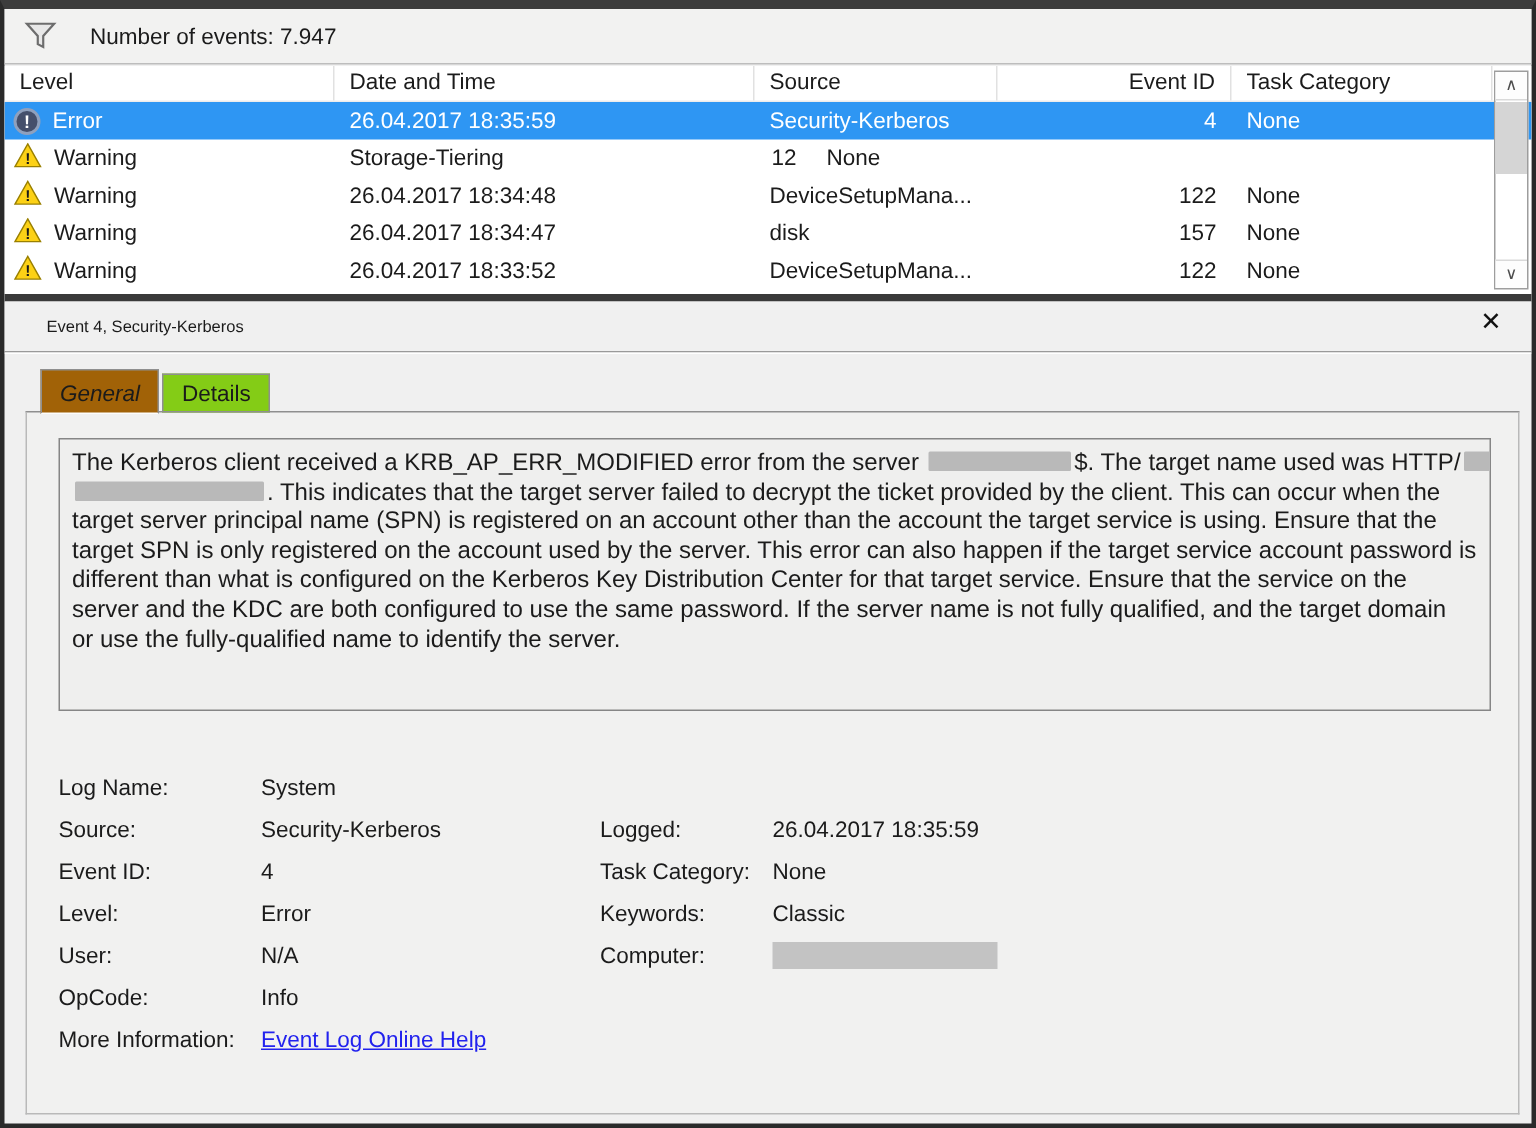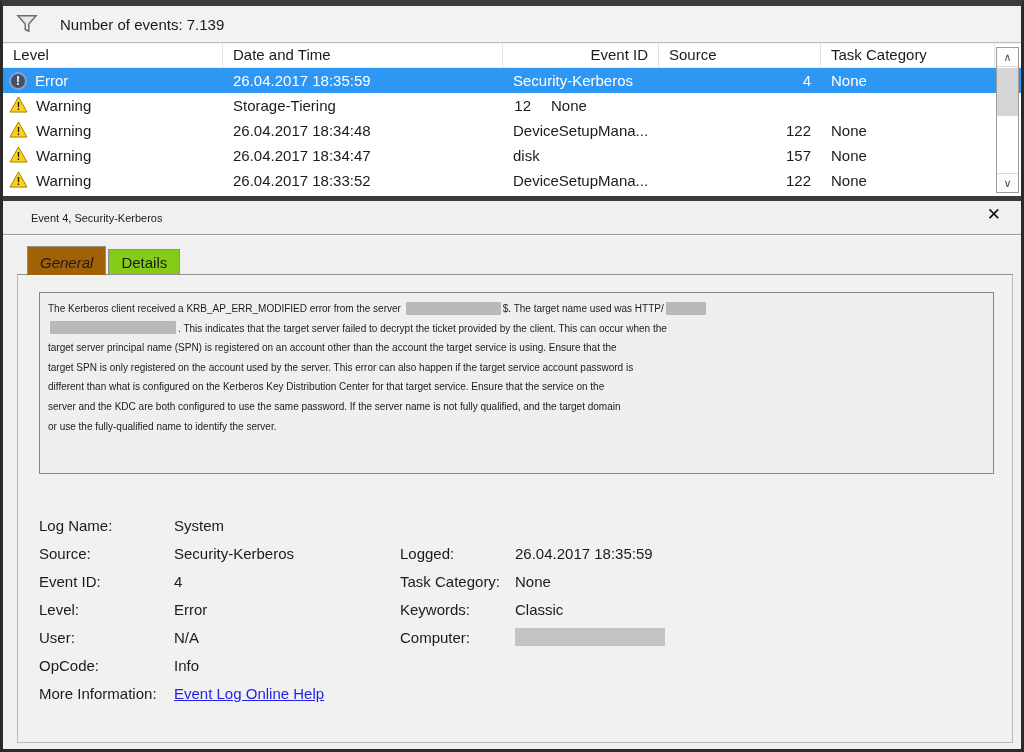--- a/index.html
+++ b/index.html
@@ -59,50 +59,50 @@
   .tab { font-size:15px; color:#1b1b1b; padding:4px 12px 5px 12px; border:1px solid #8f8f8f;
          background:#84cc16; margin-right:2px; height:26px; }
   .tab.active { background:#a16207; height:30px; padding-top:7px; margin-bottom:-1px;
                 border-bottom:1px solid #fdfdfd;font-style:italic; }
 
   .tabpage { position:absolute; left:14px; top:268px; width:996px; height:469px;
              background:#f1f1f0; border:1px solid #9d9d9d; border-color:#8f8f8f #b9b9b9 #b9b9b9 #b9b9b9; }
 
   .descbox { position:absolute; left:21px; top:17px; width:955px; height:182px;
              background:#efefee; border:1px solid #868686; padding:6px 8px; overflow:hidden; }
-  .desc-line { white-space:nowrap; font-size:10px; line-height:19.6px; color:#1b1b1b; }
+  .desc-line { white-space:nowrap; font-size:16px; line-height:19.6px; color:#1b1b1b; }
   .redact { display:inline-block; height:13px; background:#b9b9b9; border-radius:1px;
             vertical-align:middle; margin:0 2px 2px 2px; }
 
   .fields { position:absolute; left:21px; top:236px; width:960px; }
   .frow { position:absolute; height:28px; display:flex; align-items:center; font-size:15px; color:#1b1b1b; }
   .flabel { width:135px; flex:0 0 auto; }
   .frow.right .flabel { width:115px; }
   .fvalue { white-space:nowrap; }
   .redact-val { display:inline-block; width:150px; height:18px; background:#c3c3c3; }
   .link { color:#2222ee; text-decoration:underline; cursor:pointer; }
 </style>
 </head>
 <body>
 
 <div class="screen">
 
   <div class="toolbar">
     <svg class="funnel" viewBox="0 0 24 22">
       <polygon points="2,2 22,2 14,11 14,19 10,17 10,11" fill="#e8e8e8" stroke="#6d6d6d" stroke-width="1.6"></polygon>
     </svg>
-    <span class="toolbar-label">Number of events: 7.139</span>
+    <span class="toolbar-label">Number of events: 7.947</span>
   </div>
 
   <div class="table">
     <div class="thead" id="thead">
         <div class="th" style="width: 220px;">Level</div>
         <div class="th" style="width: 280px;">Date and Time</div>
+        <div class="th" style="width: 162px;">Source</div>
         <div class="th num" style="width: 156px;">Event ID</div>
-        <div class="th" style="width: 162px;">Source</div>
         <div class="th" style="width: 174px;">Task Category</div>
       </div>
     <div id="tbody">
         <div class="trow selected">
           <div class="cell cell-level" style="width: 220px;">
             <span class="icon-error">!</span>
             <span class="lvl-label">Error</span>
           </div>
           <div class="cell" style="width: 280px;">26.04.2017 18:35:59</div>
           <div class="cell" style="width: 162px;">Security-Kerberos</div>

